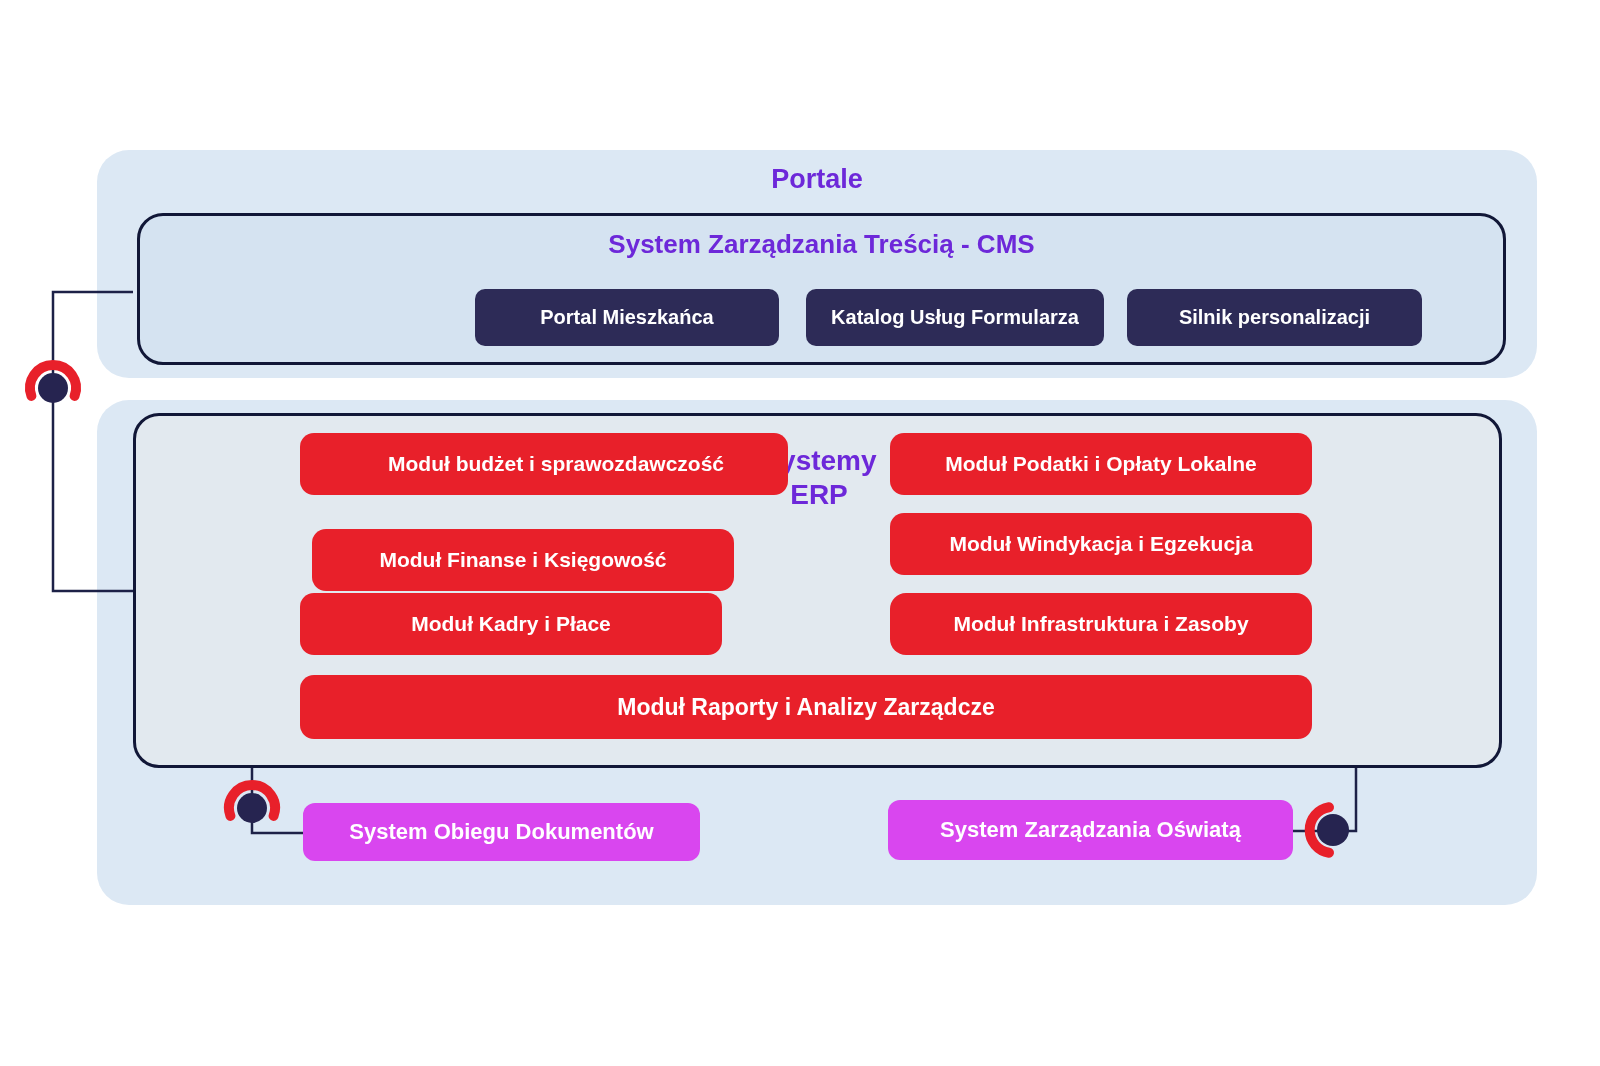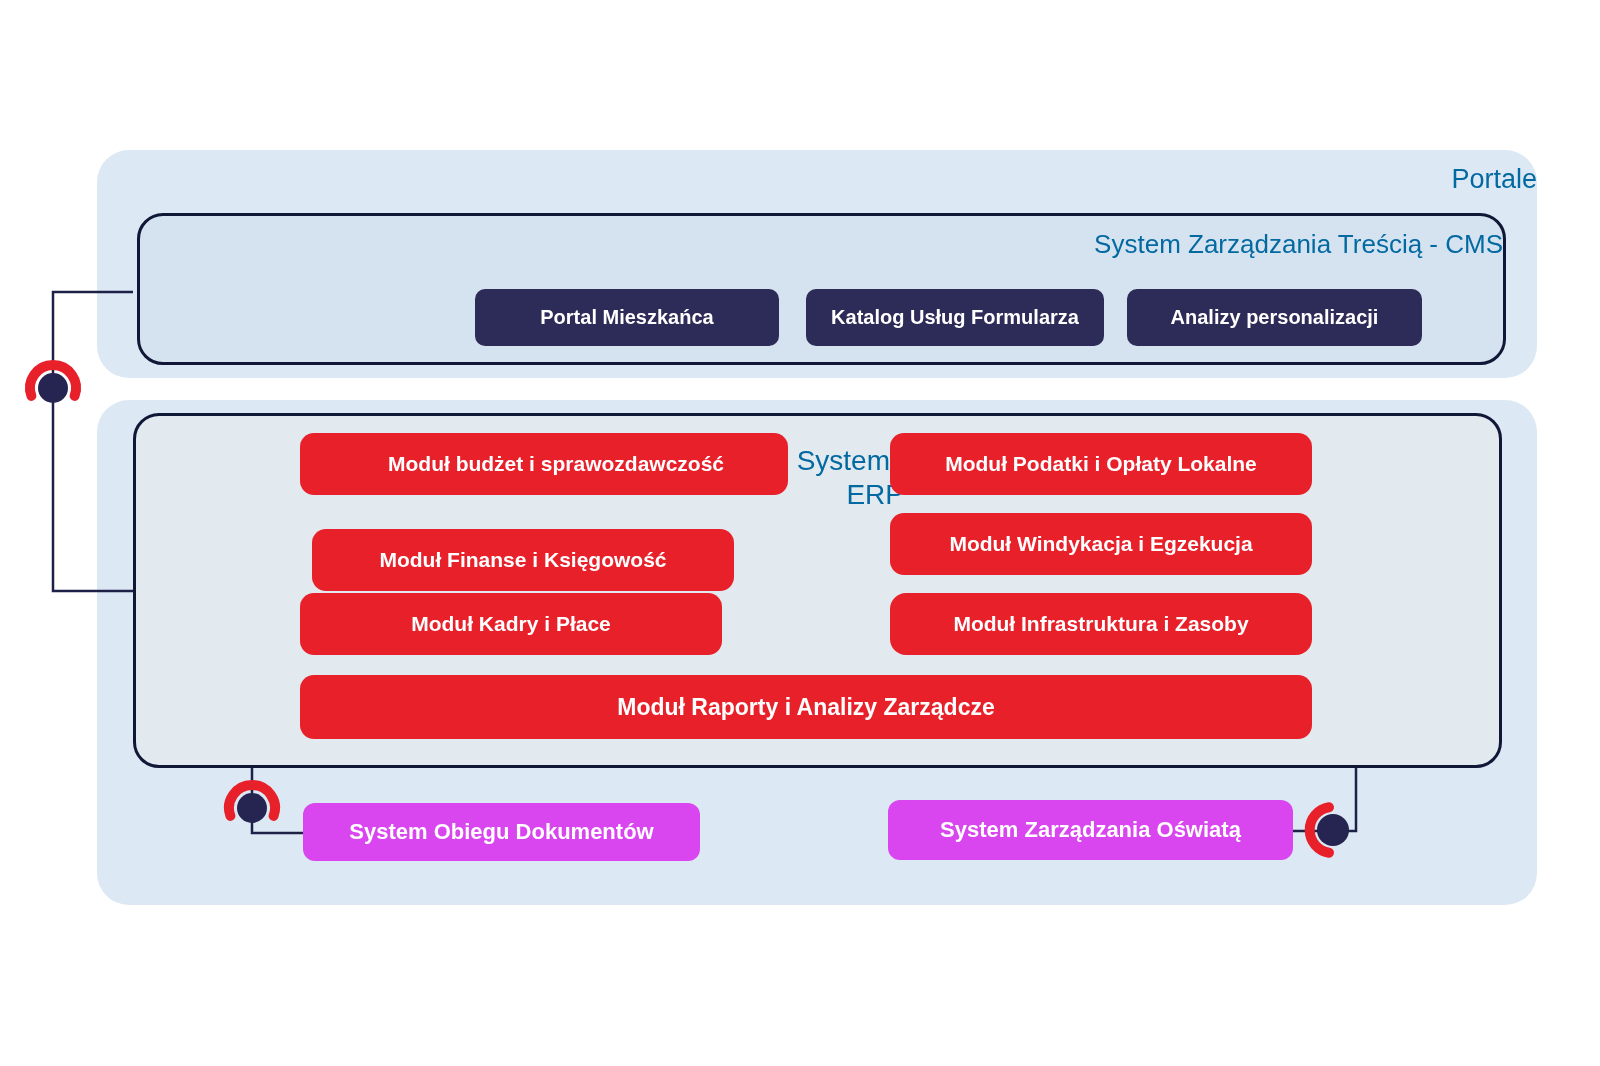--- a/index.html
+++ b/index.html
@@ -7,21 +7,21 @@
   .canvas{position:relative;width:1600px;height:1066px;background:#ffffff;overflow:hidden;}
 
   .container{position:absolute;background:#dce8f4;border-radius:32px;}
   .container-portale{left:97px;top:150px;width:1440px;height:228px;}
   .container-systems{left:97px;top:400px;width:1440px;height:505px;}
 
   .outlined-box{position:absolute;border:3px solid #111737;border-radius:26px;box-sizing:border-box;}
   .cms-box{left:40px;top:63px;width:1369px;height:152px;background:#d5e3f1;}
   .erp-box{left:36px;top:13px;width:1369px;height:355px;background:#e2e9ef;}
 
-  .section-title{position:absolute;color:#0369a1;font-weight:400;text-align:right;white-space:nowrap;}
+  .section-title{position:absolute;color:#6d28d9;font-weight:700;text-align:center;white-space:nowrap;}
   .portale-title{left:0;top:14px;width:100%;font-size:27px;}
   .cms-title{left:0;top:13px;width:100%;font-size:26px;}
   .erp-title{left:598px;top:28px;width:170px;font-size:28px;line-height:1.2;}
 
   .btn-navy{position:absolute;top:73px;height:57px;background:#2d2b57;border-radius:10px;
             color:#ffffff;font-weight:700;font-size:20px;display:flex;align-items:center;
             justify-content:center;white-space:nowrap;}
 
   .module-red{position:absolute;height:62px;background:#e8202a;border-radius:14px;color:#ffffff;
               font-weight:700;font-size:21px;display:flex;align-items:center;justify-content:center;
@@ -39,21 +39,21 @@
 <div class="canvas">
 
   <section class="container container-portale">
     <div class="section-title portale-title">Portale</div>
 
     <div class="outlined-box cms-box">
       <div class="section-title cms-title">System Zarządzania Treścią - CMS</div>
 
       <div class="btn-navy" style="left:335px;width:304px;">Portal Mieszkańca</div>
       <div class="btn-navy" style="left:666px;width:298px;">Katalog Usług Formularza</div>
-      <div class="btn-navy" style="left:987px;width:295px;">Analizy personalizacji</div>
+      <div class="btn-navy" style="left:987px;width:295px;">Silnik personalizacji</div>
     </div>
   </section>
 
   <section class="container container-systems">
 
     <div class="outlined-box erp-box">
       <div class="section-title erp-title">
         <span>Systemy</span><br>
         <span>ERP</span>
       </div>

